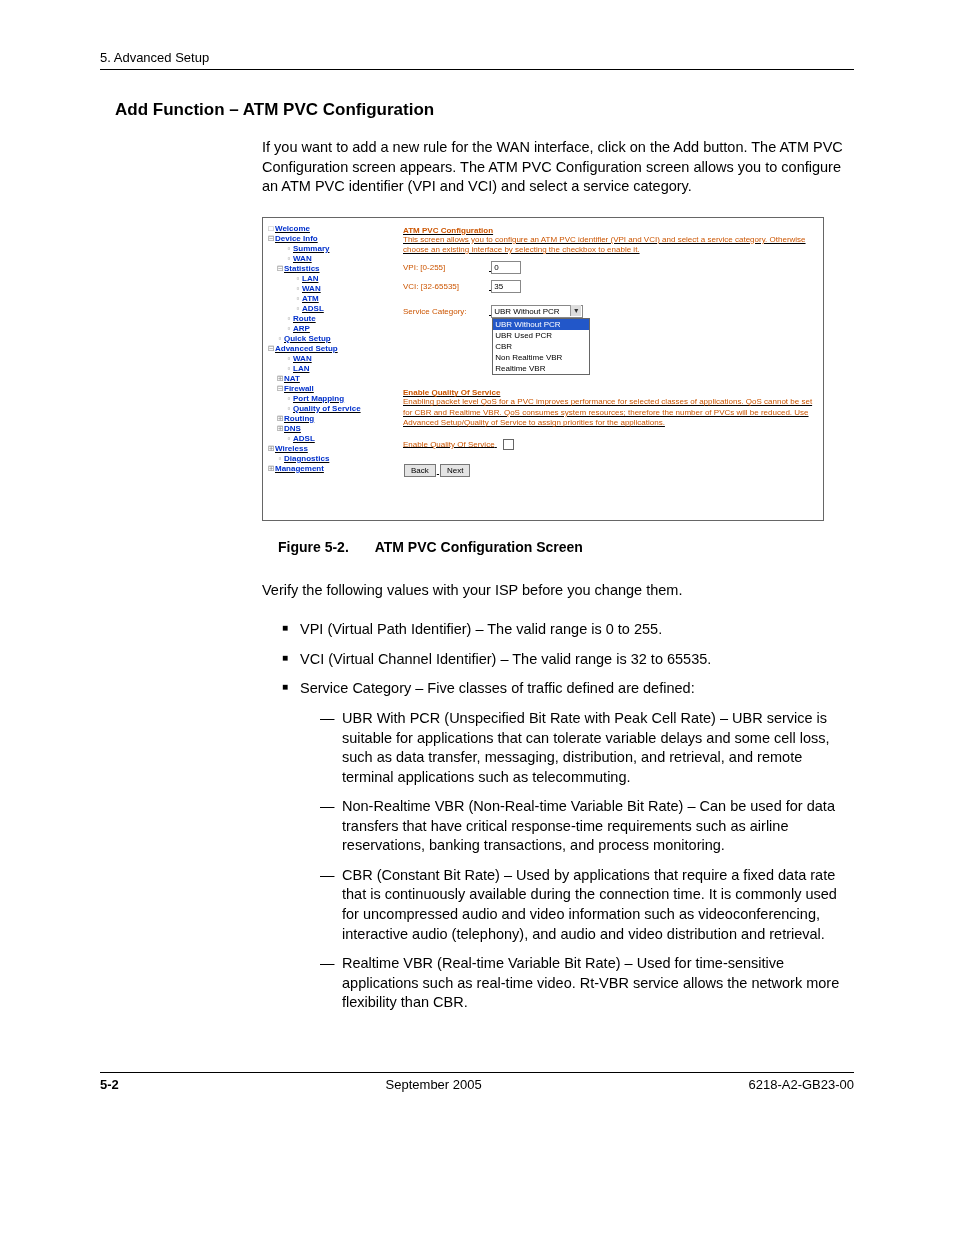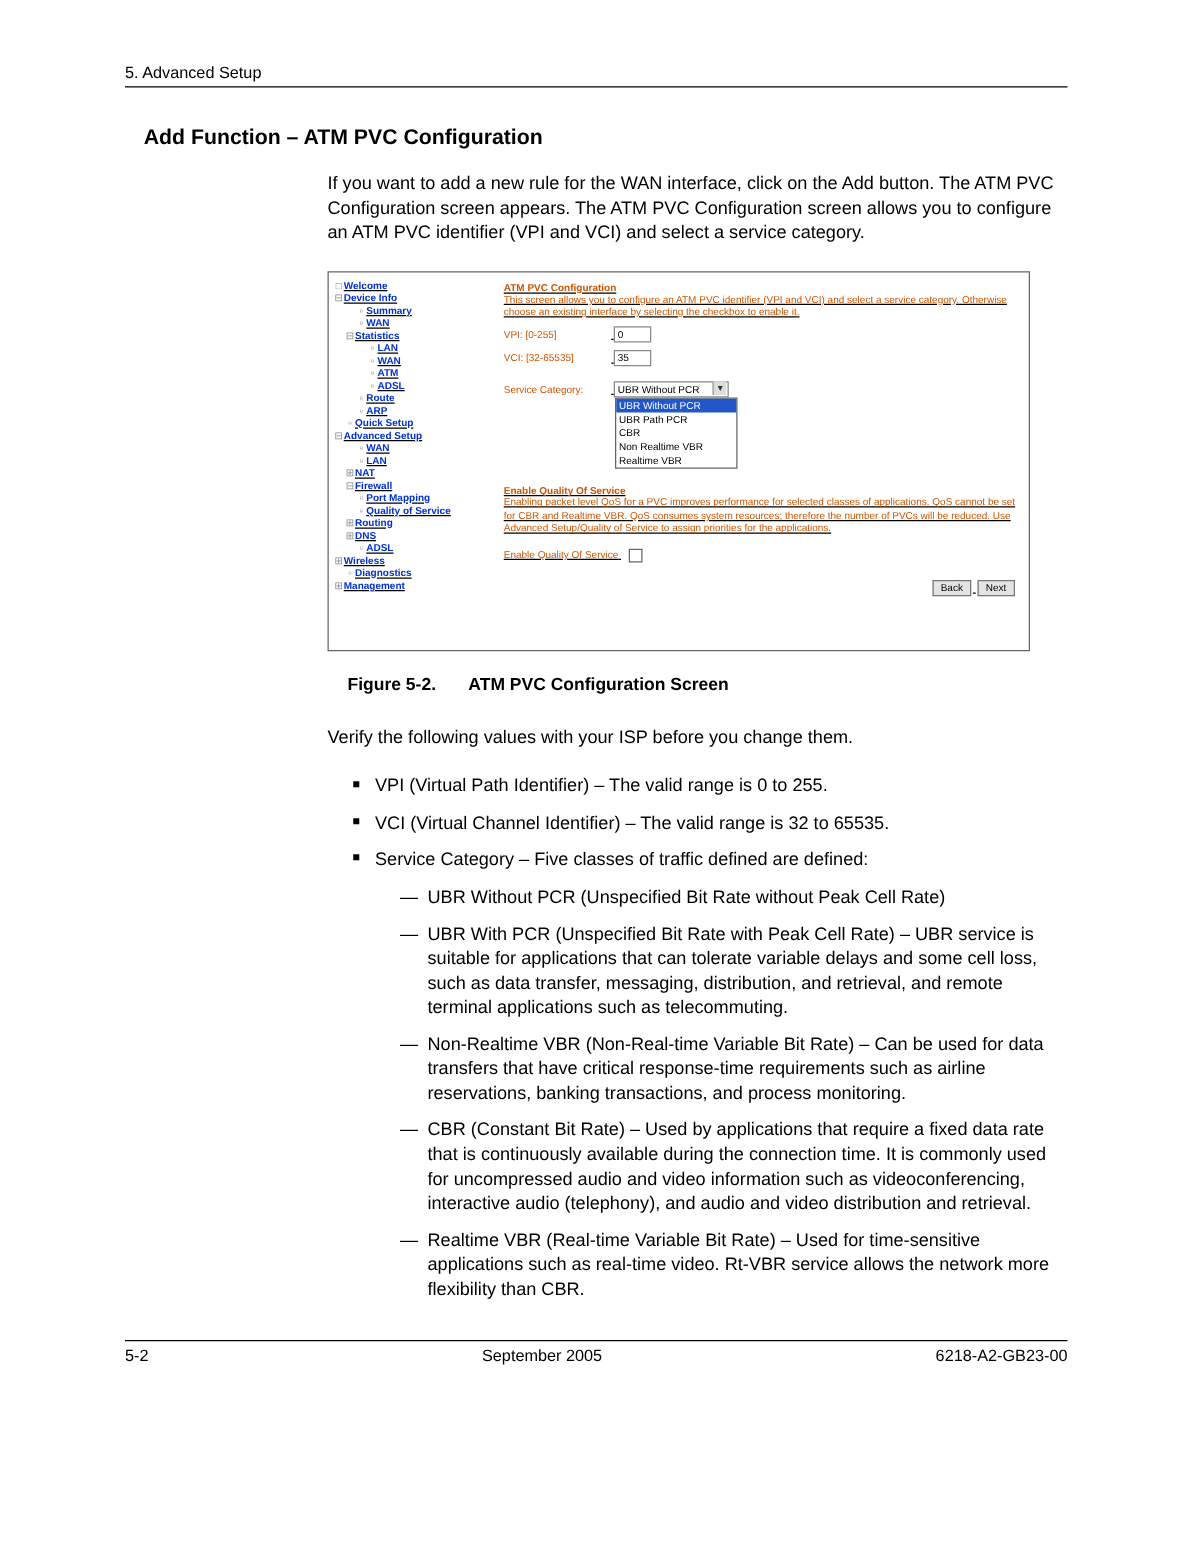--- a/index.html
+++ b/index.html
@@ -127,21 +127,21 @@
   .dd-list div { padding: 0 2px; }
   .dd-sel { background: #2257c9; color: #fff; }
   .chk {
     display:inline-block;
     width:9px; height:9px;
     border:1px solid #666;
     vertical-align: middle;
     margin-left: 6px;
   }
   .btnrow {
-    text-align: right;
+    text-align: left;
     margin-top: 14px;
   }
   .btn {
     display:inline-block;
     border:1px solid #777;
     background:#e4e4e4;
     color:#000;
     font-size:8px;
     padding: 1px 6px;
     margin: 0 1px;
@@ -193,21 +193,21 @@
     bottom: 40px;
     left: 100px;
     right: 100px;
   }
   .footer .fline {
     display:flex;
     justify-content: space-between;
     font-size: 13px;
     margin-top: 4px;
   }
-  .footer .pnum { font-weight: normal; }
+  .footer .pnum { font-weight: bold; }
   .footer hr { border:none; border-top:1px solid #000; margin:0; }
 </style>
 </head>
 <body>
 
 <div class="page">
   <div class="header-line">5. Advanced Setup</div>
   <hr class="rule">
 
   <div class="section-title">Add Function – ATM PVC Configuration</div>
@@ -256,21 +256,21 @@
         <div class="field-row">
           <span class="field-label">VCI: [32-65535]</span>
           <span class="inputbox">35</span>
         </div>
         <div class="field-row" style="position:relative; margin-top:12px;">
           <span class="field-label">Service Category:</span>
           <span class="dropdown">
             <span>UBR Without PCR</span>
             <div class="dd-list">
               <div class="dd-sel">UBR Without PCR</div>
-              <div>UBR Path PCR</div>
+              <div>UBR Used PCR</div>
               <div>CBR</div>
               <div>Non Realtime VBR</div>
               <div>Realtime VBR</div>
             </div>
           </span>
         </div>
 
         <div class="subhdr" style="margin-top:70px;">Enable Quality Of Service</div>
         <div class="txt">Enabling packet level QoS for a PVC improves performance for selected classes of applications.  QoS cannot be set for CBR and Realtime VBR.  QoS consumes system resources; therefore the number of PVCs will be reduced. Use Advanced Setup/Quality of Service to assign priorities for the applications.</div>
         <div class="field-row" style="margin-top:10px;">
@@ -291,21 +291,20 @@
   </div>
 
   <div class="body-para">Verify the following values with your ISP before you change them.</div>
 
   <ul class="top">
     <li>VPI (Virtual Path Identifier) – The valid range is 0 to 255.</li>
     <li>VCI  (Virtual Channel Identifier) – The valid range is 32 to 65535.</li>
     <li>
       <span>Service Category – Five classes of traffic defined are defined:</span>
       <ul class="sub">
-        <li>UBR Without PCR (Unspecified Bit Rate without Peak Cell Rate)</li>
         <li>UBR With PCR (Unspecified Bit Rate with Peak Cell Rate) – UBR service is suitable for applications that can tolerate variable delays and some cell loss, such as data transfer, messaging, distribution, and retrieval, and remote terminal applications such as telecommuting.</li>
         <li>Non-Realtime VBR (Non-Real-time Variable Bit Rate) – Can be used for data transfers that have critical response-time requirements such as airline reservations, banking transactions, and process monitoring.</li>
         <li>CBR (Constant Bit Rate) – Used by applications that require a fixed data rate that is continuously available during the connection time. It is commonly used for uncompressed audio and video information such as videoconferencing, interactive audio (telephony), and audio and video distribution and retrieval.</li>
         <li>Realtime VBR  (Real-time Variable Bit Rate) – Used for time-sensitive applications such as real-time video. Rt-VBR service allows the network more flexibility than CBR.</li>
       </ul>
     </li>
   </ul>
 
   <div class="footer">
     <hr>

